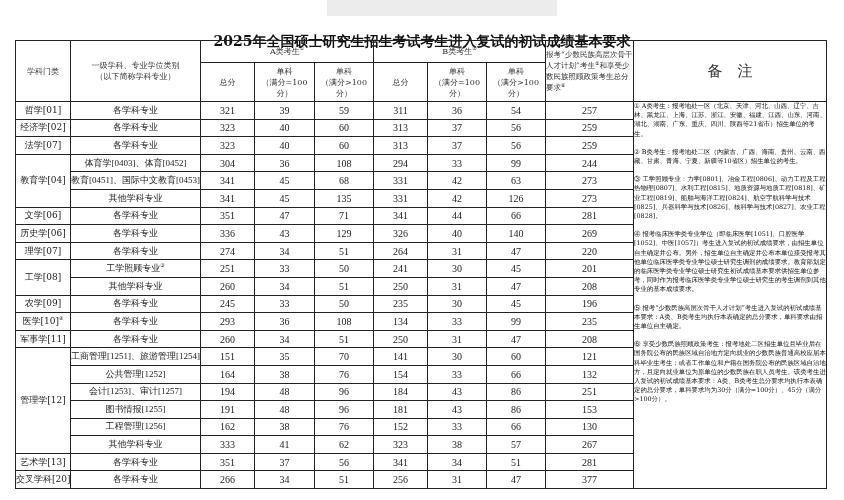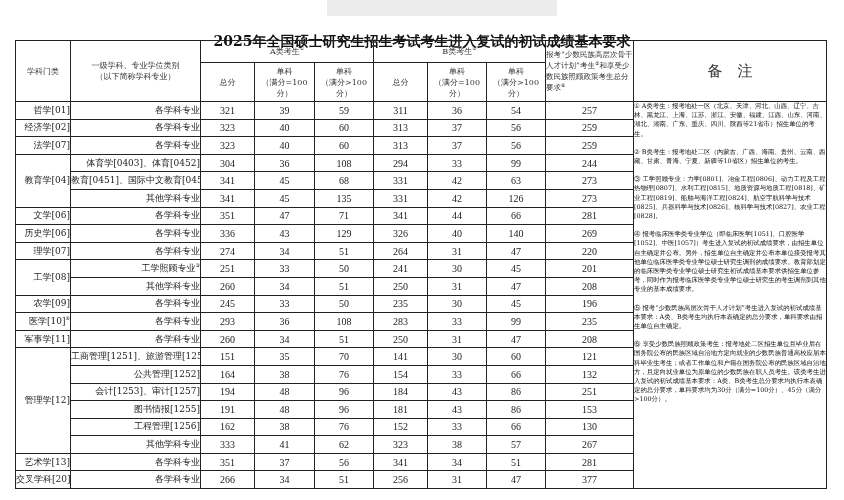--- a/index.html
+++ b/index.html
@@ -8,22 +8,22 @@
   .watermark { position: absolute; left: 327px; top: 0; width: 230px; height: 16px;
                background: #ececec; }
   .title { position: absolute; left: 0; top: 33px; width: 844px; text-align: center;
            font-size: 14px; font-weight: bold; letter-spacing: 0px; color: #111; }
   table.main { position: absolute; left: 15px; top: 40px; border-collapse: collapse;
                table-layout: fixed; width: 811px; }
   table.main td, table.main th { border: 1.3px solid #222; padding: 0; font-weight: normal;
                overflow: hidden; }
   th { font-size: 8px; line-height: 11px; color: #333; text-align: center; vertical-align: middle; }
   td { font-size: 9px; height: 16.6px; line-height: 11px; }
-  td.cat { text-align: right; padding-left: 2px; font-size: 9px; white-space: nowrap; }
-  td.maj { text-align: right; padding-left: 3px; font-size: 9px; white-space: nowrap; }
+  td.cat { text-align: center; padding-left: 2px; font-size: 9px; white-space: nowrap; }
+  td.maj { text-align: center; padding-left: 3px; font-size: 9px; white-space: nowrap; font-family: Liberation Serif, serif; }
   td.num { text-align: center; font-family: "Liberation Serif", serif; font-size: 10px; }
   td.notes { vertical-align: top; text-align: left; font-size: 6.4px; line-height: 9.2px;
              font-weight: bold; padding: 2px 3px; color: #111; }
   .note-block { margin-bottom: 9px; }
   th.req { text-align: left; padding-left: 2px; font-size: 7.5px; line-height: 11px; }
   sup { font-size: 5px; vertical-align: super; line-height: 0; }
 </style>
 </head>
 <body>
 
@@ -213,21 +213,21 @@
         <td class="num">30</td>
         <td class="num">45</td>
         <td class="num">196</td>
       </tr>
       <tr>
         <td class="cat" rowspan="1"><span>医学[10]</span><sup>④</sup></td>
         <td class="maj"><span>各学科专业</span></td>
         <td class="num">293</td>
         <td class="num">36</td>
         <td class="num">108</td>
-        <td class="num">283</td>
+        <td class="num">134</td>
         <td class="num">33</td>
         <td class="num">99</td>
         <td class="num">235</td>
       </tr>
       <tr>
         <td class="cat" rowspan="1"><span>军事学[11]</span></td>
         <td class="maj"><span>各学科专业</span></td>
         <td class="num">260</td>
         <td class="num">34</td>
         <td class="num">51</td>

